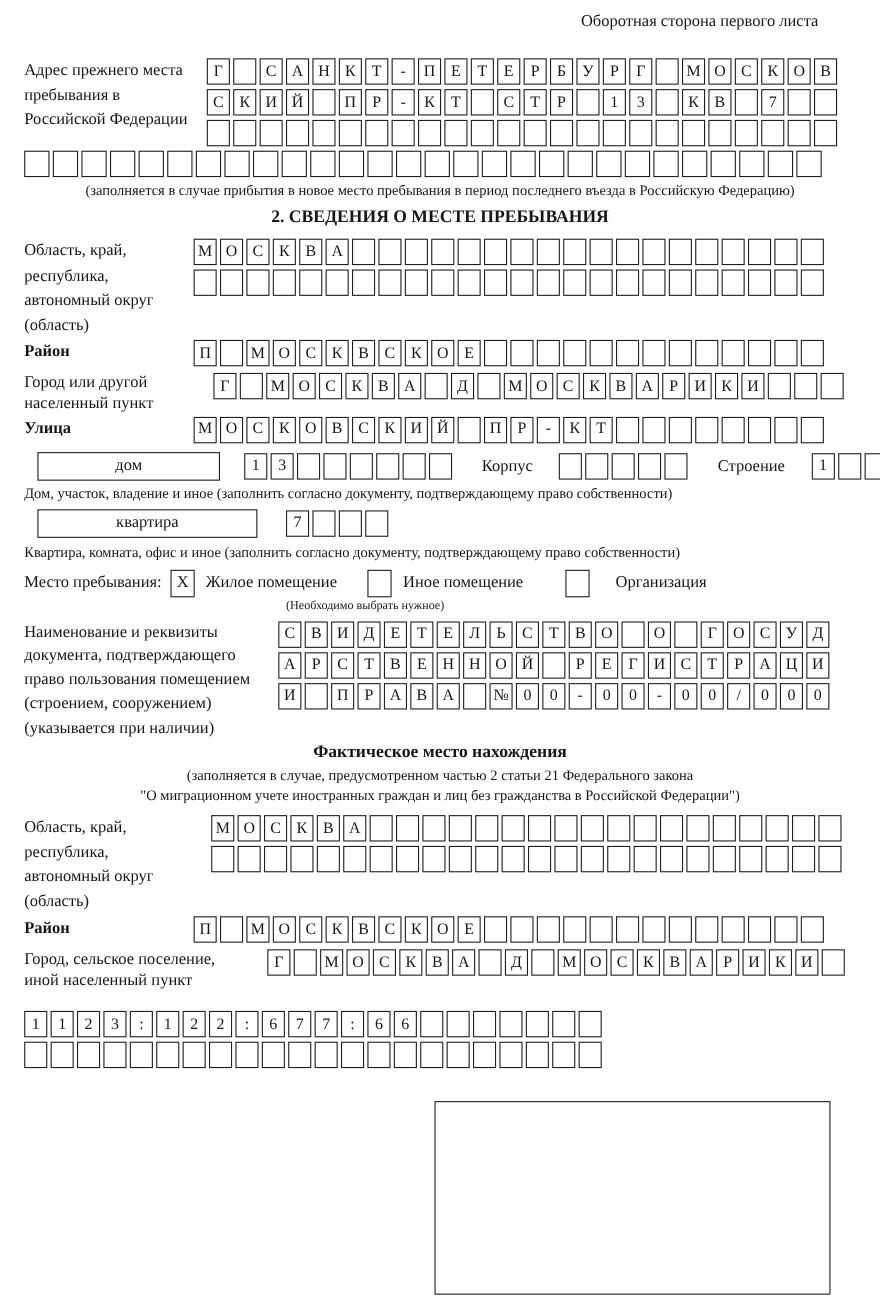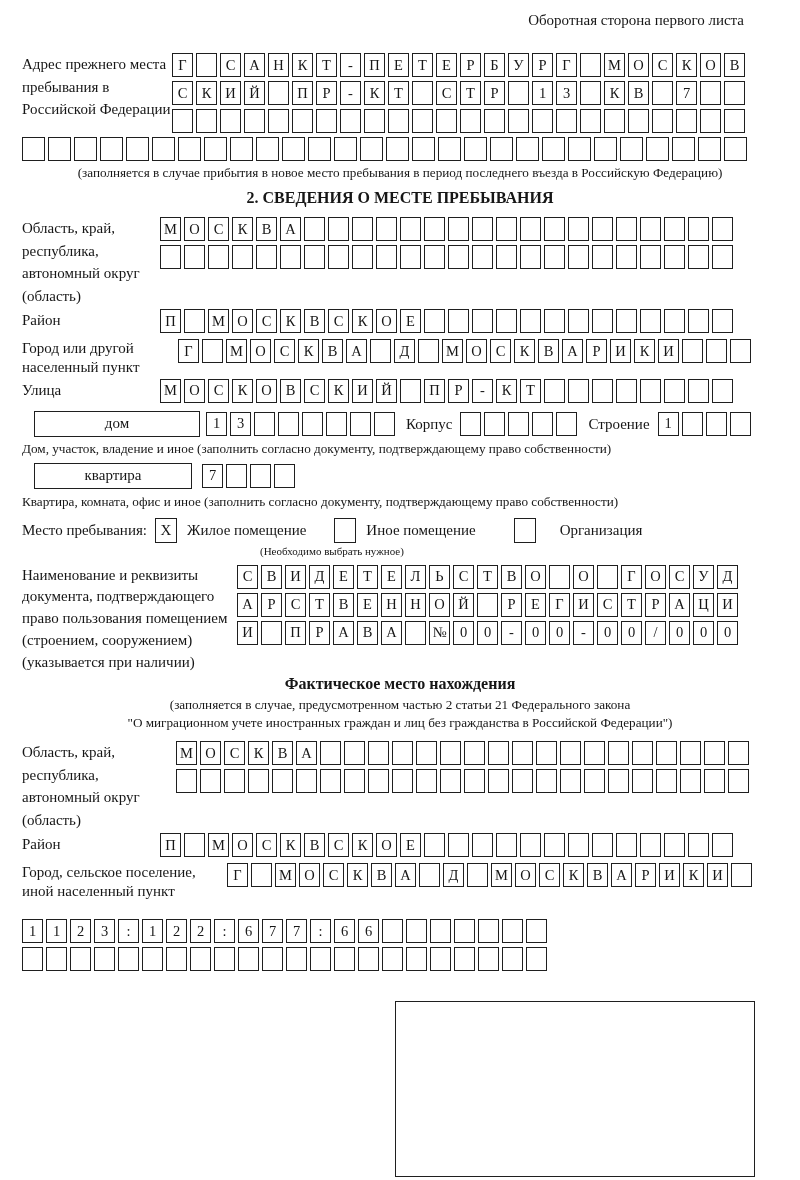--- a/index.html
+++ b/index.html
@@ -17,23 +17,23 @@
   .cells{display:flex;margin-bottom:4px;}
   .cell{
     box-sizing:border-box;flex:0 0 auto;
     width:21px;height:24px;margin-right:3px;
     border:1.7px solid #1f1f1f;
     display:inline-flex;align-items:center;justify-content:center;
     font-size:14.5px;line-height:1;
   }
   .wide .cell{width:23px;}
 
-  .frow{display:flex;align-items:flex-start;}
+  .frow{display:flex;align-items:flex-start;gap:16px;}
   .flabel{flex:0 0 auto;line-height:1.5;font-size:15px;}
-  .w120{width:120px;} .w138{width:138px;} .w150{width:150px;}
+  .w120{width:120px;} .w138{width:138px;font-weight:bold;} .w150{width:150px;}
   .w156{width:156px;} .w205{width:205px;} .w215{width:215px;}
 
   .note{font-size:13.2px;text-align:center;margin:2px 0 6px 0;}
   .sec-title{text-align:center;font-weight:bold;font-size:16px;margin:8px 0 10px 0;}
 
   .labelbox{
     box-sizing:border-box;border:1.7px solid #1f1f1f;height:26px;
     display:inline-flex;align-items:center;justify-content:center;
     flex:0 0 auto;font-size:15px;
   }
@@ -351,21 +351,21 @@
     <div class="cells mb0">
         <span class="cell">1</span>
         <span class="cell"></span>
         <span class="cell"></span>
         <span class="cell"></span>
       </div>
   </div>
   <div class="note" style="text-align:left;margin-top:4px;">Дом, участок, владение и иное (заполнить согласно документу, подтверждающему право собственности)</div>
 
   <div class="frow" style="align-items:center;margin-left:12px;">
-    <div class="labelbox" style="width:158px;">квартира</div>
+    <div class="labelbox" style="width:200px;">квартира</div>
     <div class="cells mb0" style="margin-left:10px;">
         <span class="cell">7</span>
         <span class="cell"></span>
         <span class="cell"></span>
         <span class="cell"></span>
       </div>
   </div>
   <div class="note" style="text-align:left;margin-top:5px;">Квартира, комната, офис и иное (заполнить согласно документу, подтверждающему право собственности)</div>
 
   <div class="stay-row">

